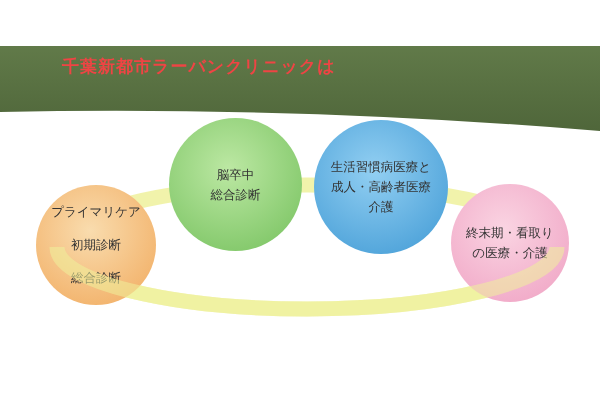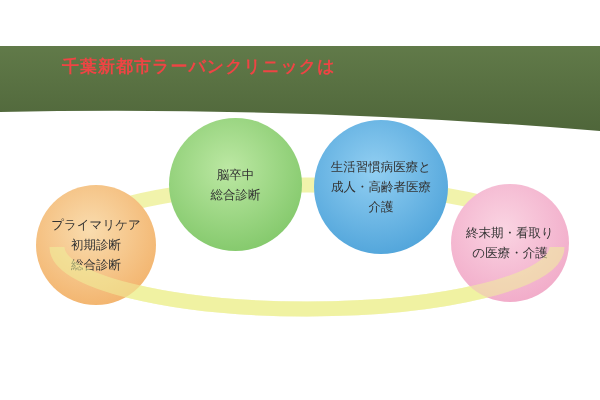--- a/index.html
+++ b/index.html
@@ -76,20 +76,21 @@
   }
   .bubble span {
     white-space: nowrap;
   }
   .bubble.orange {
     left: 36px;
     top: 185px;
     width: 120px;
     height: 120px;
     background: radial-gradient(circle at 45% 38%, #f9dcae, #f1a95c);
+    gap: 13px;
   }
   .bubble.green {
     left: 169px;
     top: 118px;
     width: 133px;
     height: 133px;
     background: radial-gradient(circle at 45% 38%, #bce8a3, #74c05c);
   }
   .bubble.blue {
     left: 314px;

